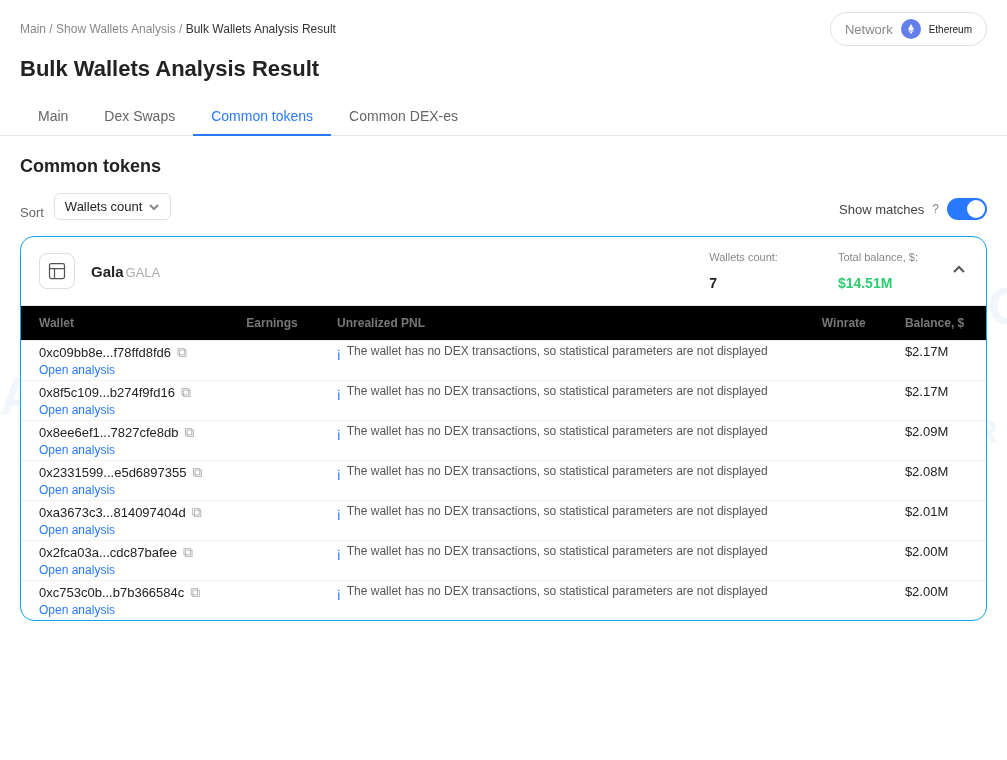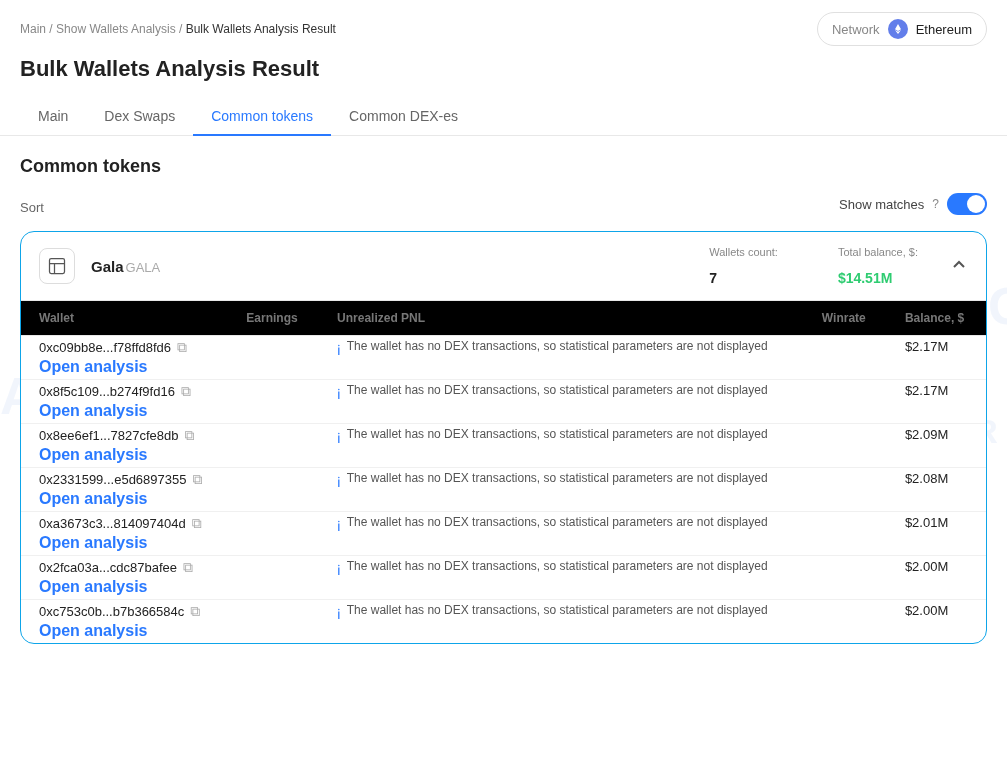--- a/index.html
+++ b/index.html
@@ -7,21 +7,21 @@
 
     .page-wrapper { max-width: 1007px; margin: 0 auto; background: #fff; min-height: 760px; }
 
     
     .top-bar { display: flex; justify-content: space-between; align-items: center; padding: 12px 20px 6px; }
     .breadcrumb { font-size: 12px; color: #888; }
     .breadcrumb a { color: #888; text-decoration: none; }
     .breadcrumb .current { color: #333; font-weight: 500; }
     .network-selector { display: flex; align-items: center; gap: 8px; border: 1px solid #e0e0e0; border-radius: 20px; padding: 6px 14px; cursor: pointer; background: #fff; }
     .network-label { color: #888; font-size: 13px; }
-    .network-value { font-size: 13px; font-weight: 500; color: #222; }
+    .network-value { font-size: 10px; font-weight: 500; color: #222; }
     .eth-icon { width: 20px; height: 20px; border-radius: 50%; background: #627eea; display: flex; align-items: center; justify-content: center; }
     .eth-icon svg { width: 12px; height: 12px; }
 
     .page-title { font-size: 22px; font-weight: 700; padding: 4px 20px 16px; }
 
     
     .tabs { display: flex; gap: 0; border-bottom: 1px solid #e8e8e8; padding: 0 20px; }
     .tab { padding: 10px 18px; cursor: pointer; font-size: 14px; color: #666; border-bottom: 2px solid transparent; margin-bottom: -1px; }
     .tab.active { color: #2979ff; border-bottom: 2px solid #2979ff; font-weight: 500; }
 
@@ -72,21 +72,21 @@
     .chevron-btn { cursor: pointer; color: #888; margin-left: 16px; }
 
     
     .wallet-table { width: 100%; border-collapse: collapse; }
     .table-header { background: #000000; }
     .table-header th { padding: 10px 18px; text-align: left; font-size: 12px; color: #777; font-weight: 600; border-top: 1px solid #e8e8e8; border-bottom: 1px solid #e8e8e8; }
     .table-row td { padding: 3px 18px; border-bottom: 1px solid #f0f0f0; font-size: 13px; vertical-align: top; }
     .table-row:last-child td { border-bottom: none; }
     .wallet-addr { font-size: 13px; color: #222; display: flex; align-items: center; gap: 6px; }
     .copy-icon { color: #aaa; cursor: pointer; font-size: 14px; }
-    .open-analysis { color: #2979ff; font-size: 16px; cursor: pointer; margin-top: 2px; display: block; font-weight: bold; }
+    .open-analysis { color: #2979ff; font-size: 12px; cursor: pointer; margin-top: 2px; display: block; }
     .no-dex { font-size: 12px; color: #555; display: flex; align-items: flex-start; gap: 6px; }
     .info-icon { color: #2979ff; font-size: 14px; margin-top: 1px; flex-shrink: 0; }
     .balance-cell { font-size: 13px; font-weight: 500; }
     .wallet-cell { display: flex; flex-direction: column; }
   </style>
 </head>
 <body>
 
 <div class="page-wrapper">
 
@@ -132,20 +132,26 @@
       <div class="watermark watermark-6">ARBITRAGE</div>
       <div class="watermark watermark-b4">SC🔷NNER</div>
       <div class="watermark watermark-b5">SC🔷NNER</div>
       <div class="watermark watermark-b6">SC🔷NNER</div>
     </div>
 
     <div class="section-title">Common tokens</div>
 
     <div class="sort-row">
       <span class="sort-label">Sort</span>
+      <div class="sort-select">
+        <span>Wallets count</span>
+        <svg viewBox="0 0 12 12" fill="none" stroke="#888" stroke-width="2">
+            <polyline points="2,4 6,8 10,4"></polyline>
+          </svg>
+      </div>
       <div class="show-matches">
         <span>Show matches</span>
         <span class="question-mark">?</span>
         <div class="toggle">
           <div class="toggle-knob"></div>
         </div>
       </div>
     </div>
 
     <div class="token-card">

